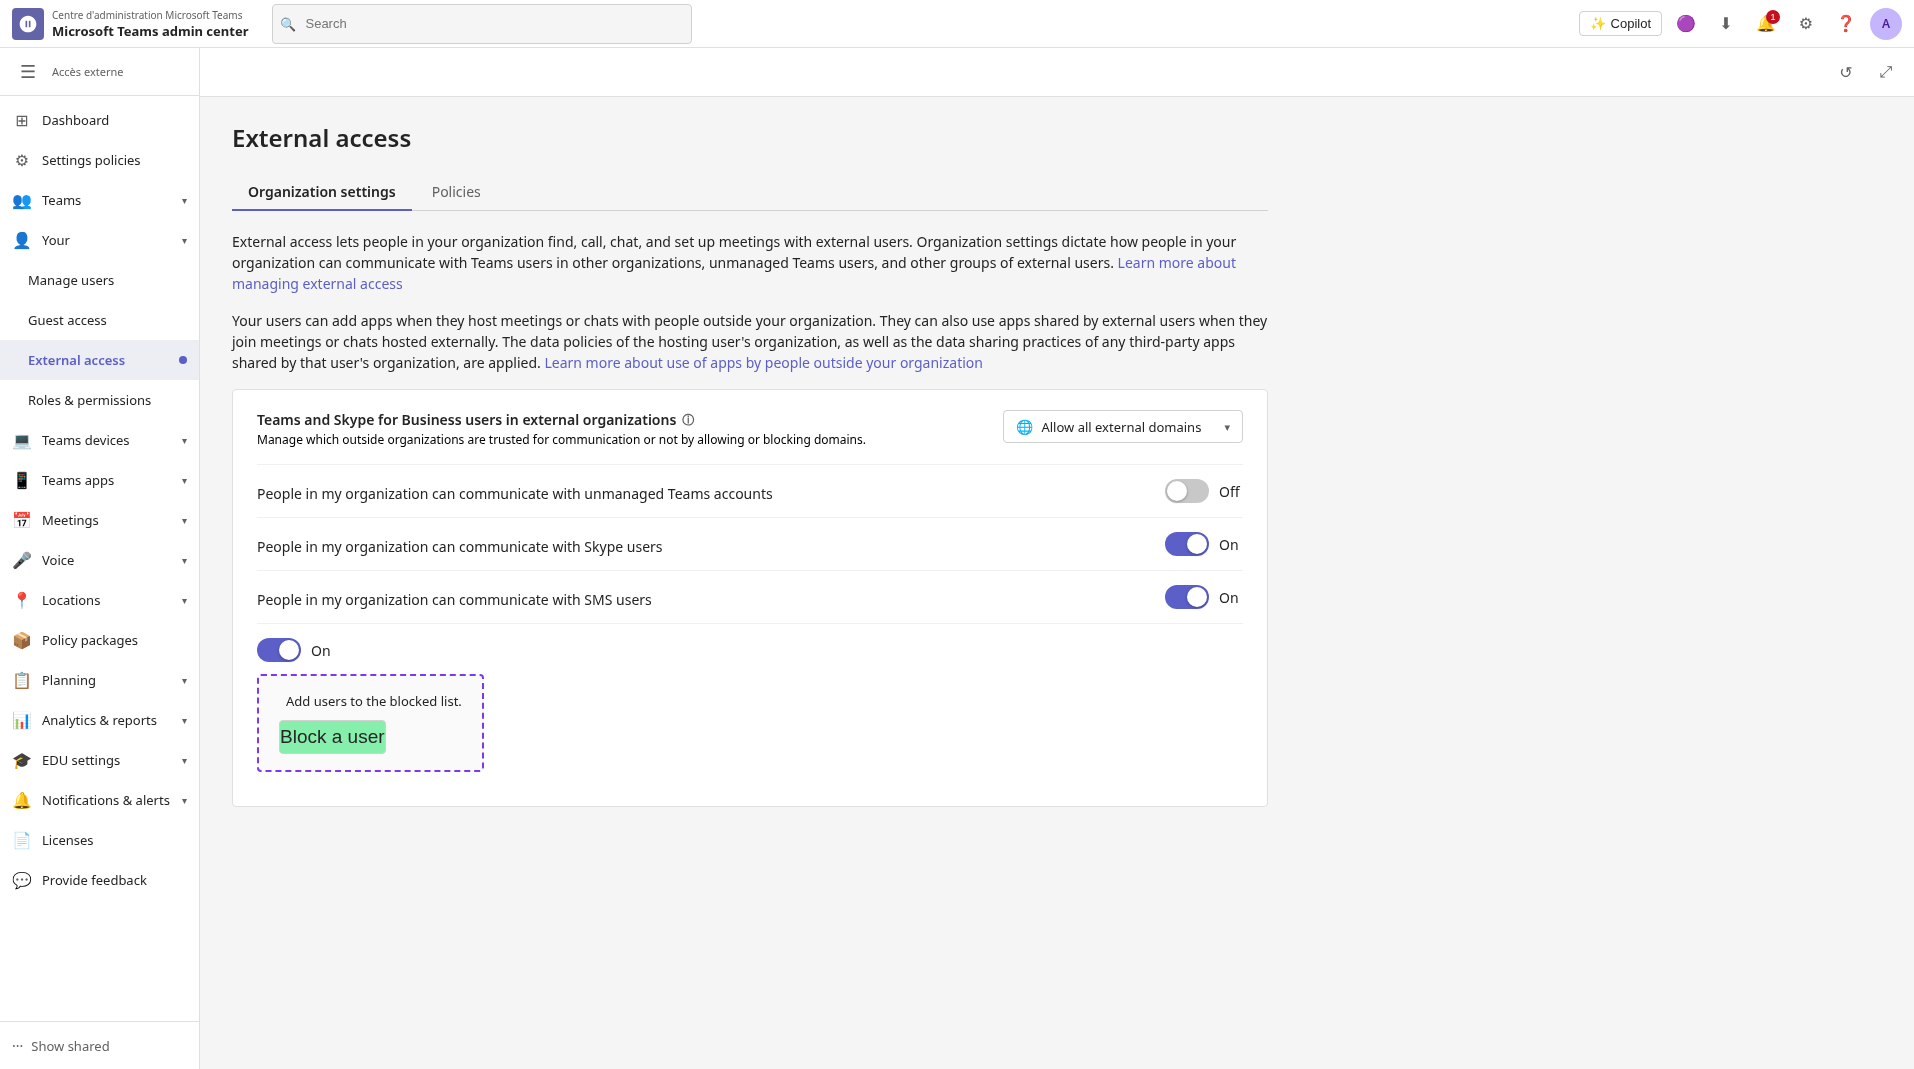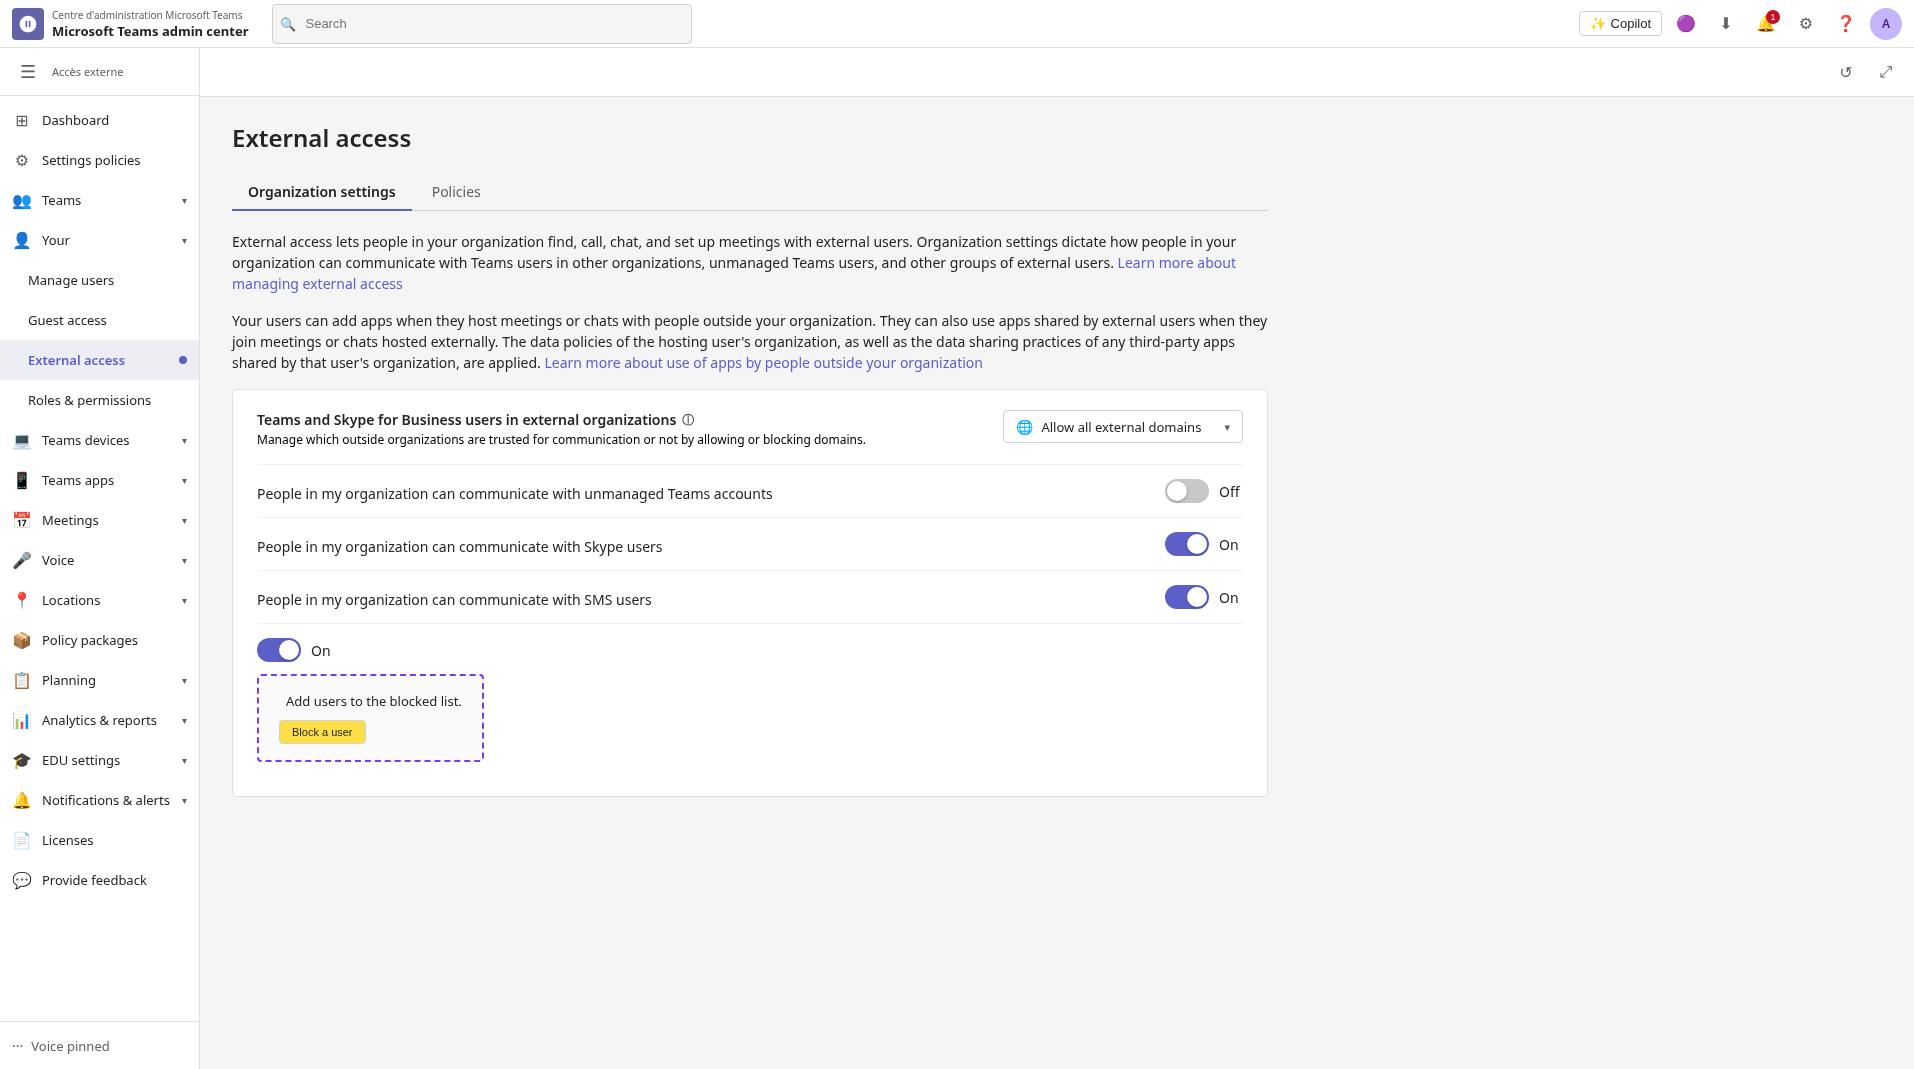--- a/index.html
+++ b/index.html
@@ -78,21 +78,21 @@
     .toggle.on { background: #5b5fc7; }
     .toggle.off { background: #c8c8c8; }
     .toggle-knob { width: 20px; height: 20px; border-radius: 50%; background: white; position: absolute; top: 2px; transition: left 0.2s; box-shadow: 0 1px 3px rgba(0,0,0,0.3); }
     .toggle.on .toggle-knob { left: 22px; }
     .toggle.off .toggle-knob { left: 2px; }
     .toggle-state { font-size: 14px; color: #242424; min-width: 24px; }
 
     
     .block-user-box { border: 2px dashed #7c3aed; border-radius: 4px; padding: 16px 20px; margin-top: 12px; background: #fafafa; max-width: 300px; }
     .block-user-box-text { font-size: 13px; color: #242424; margin-bottom: 10px; margin-left: 7px; }
-    .block-user-btn { padding: 5px 12px; border: 1px solid #d1d1d1; border-radius: 4px; background: #fde047; cursor: pointer; font-size: 11px; color: #242424; }
+    .block-user-btn { padding: 5px 0; border: 1px solid #d1d1d1; border-radius: 4px; background: #86efac; cursor: pointer; font-size: 19px; color: #242424; }
 
     .dot-badge { width: 8px; height: 8px; background: #5b5fc7; border-radius: 50%; display: inline-block; vertical-align: middle; }
 
     .info-icon { color: #616161; font-size: 12px; cursor: help; }
   </style>
 </head>
 <body>
 
 <div class="topbar">
   <div class="topbar-brand">
@@ -221,21 +221,21 @@
         <span class="nav-label">Licenses</span>
       </div>
       <div class="nav-item">
         <span class="nav-icon">💬</span>
         <span class="nav-label">Provide feedback</span>
       </div>
     </nav>
     <div class="sidebar-footer">
       <div class="show-pinned">
         <span class="show-pinned-icon">···</span>
-        <span class="show-pinned-label">Voice pinned</span>
+        <span class="show-pinned-label">Show shared</span>
       </div>
     </div>
   </div>
 
   <div class="main">
     <div style="background:#fff; padding: 8px 12px; border-bottom: 1px solid #e0e0e0; display:flex; gap: 8px; justify-content: flex-end;">
       <button class="topbar-icon-btn">↺</button>
       <button class="topbar-icon-btn">⤢</button>
     </div>
     <div class="main-inner">

